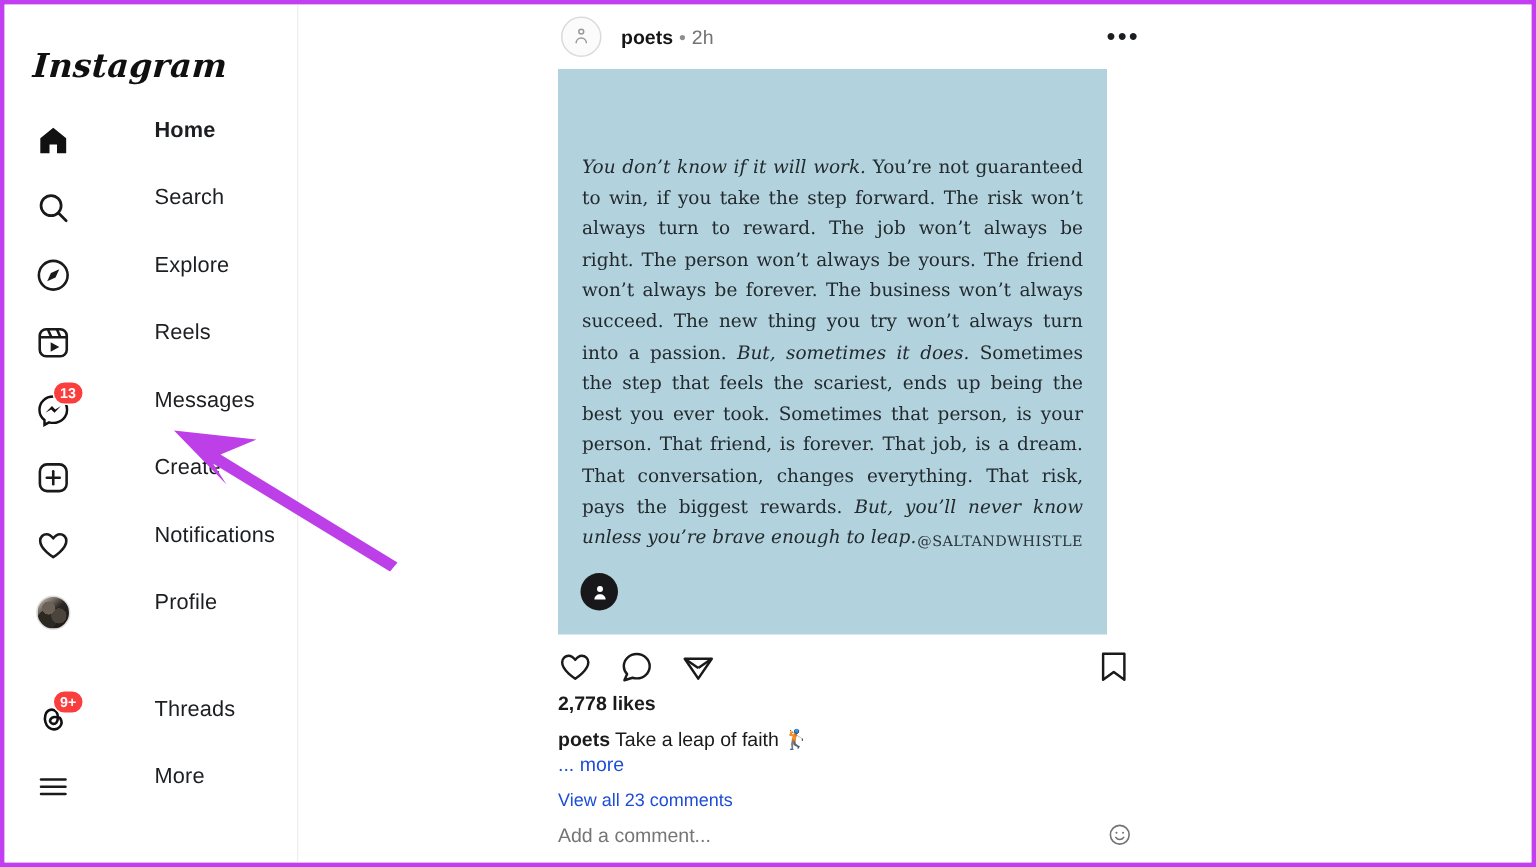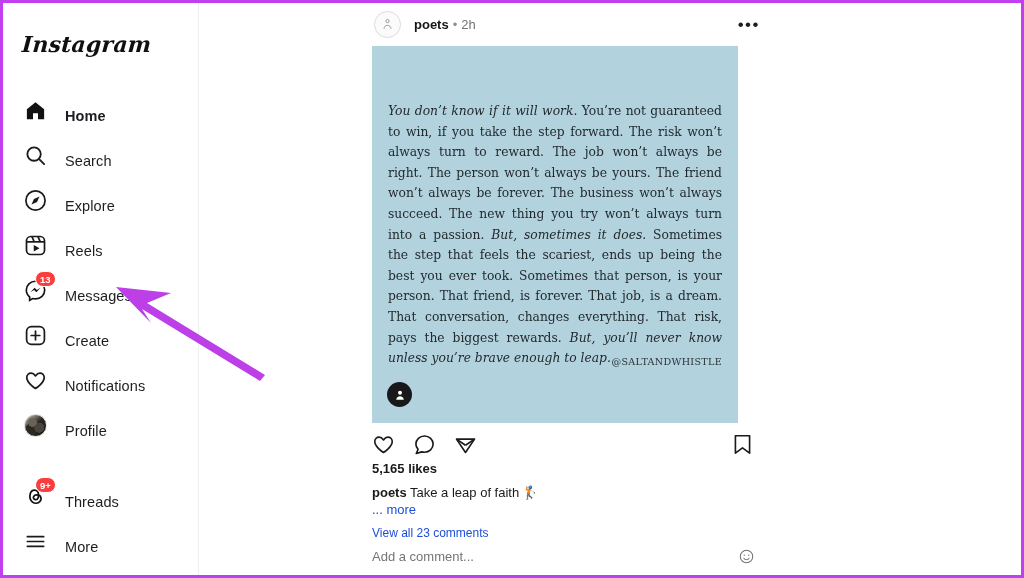--- a/index.html
+++ b/index.html
@@ -36,25 +36,26 @@
     font-weight:700;
     font-size:22px;
     letter-spacing:0.2px;
     color:#101010;
     margin:6px 0 22px 19px;
     transform:skewX(-4deg);
   }
 
   .nav-item {
     display:flex;
-    align-items:flex-end;
+    align-items:flex-start;
     height:45px;
     padding-left:18px;
     cursor:pointer;
     user-select:none;
+    gap:38px;
   }
   .nav-ico {
     position:relative;
     width:28px; height:28px;
     display:flex; align-items:center; justify-content:center;
     flex:0 0 28px;
   }
   .nav-ico svg { display:block; }
   .nav-label {
     margin-left:16px;
@@ -405,21 +406,21 @@
               <line x1="21.4" y1="6.4" x2="12" y2="12.8"></line>
           </svg>
         </span>
         <span class="act-save">
           <svg width="23" height="23" viewBox="0 0 24 24" fill="none" stroke="#1a1a1a" stroke-width="1.7">
             <polygon points="4.6,2.9 19.4,2.9 19.4,21 12,15.6 4.6,21" stroke-linejoin="round"></polygon>
           </svg>
         </span>
       </div>
 
-      <div class="likes">5,165 likes</div>
+      <div class="likes">2,778 likes</div>
 
       <div class="caption">
         <b>poets</b><span> Take a leap of faith 🏌</span>
       </div>
       <div class="more-link">... more</div>
 
       <div class="view-comments">View all 23 comments</div>
 
       <div class="add-row">
         <input class="add-input" type="text" placeholder="Add a comment..." style="">

